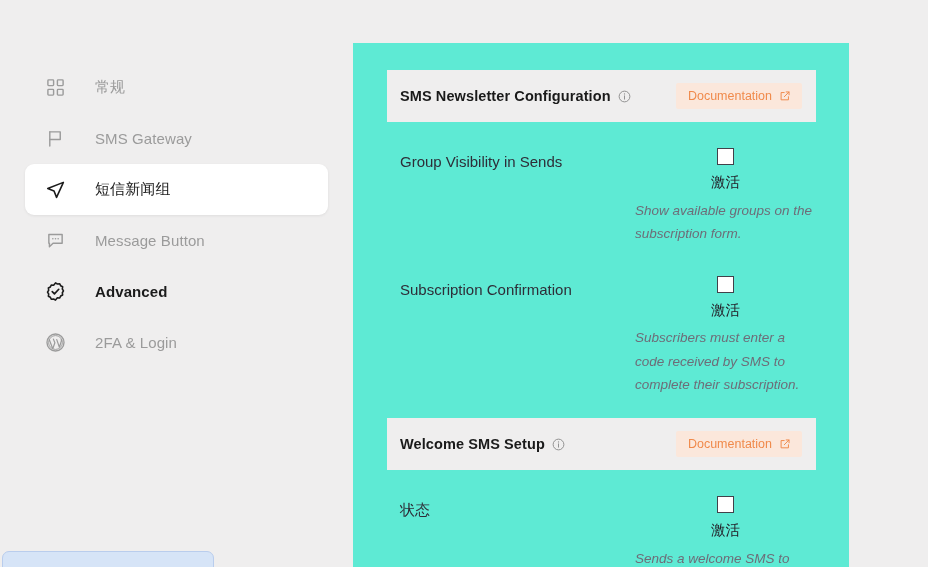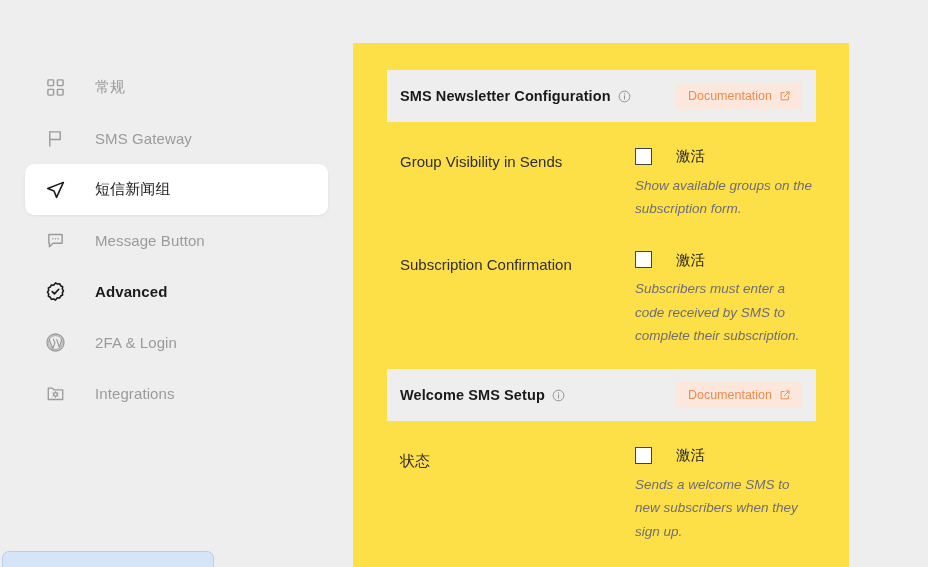--- a/index.html
+++ b/index.html
@@ -92,21 +92,21 @@
     border-radius: 7px 7px 0 0;
   }
 
   
   .panel {
     position: absolute;
     left: 353px;
     top: 43px;
     width: 496px;
     height: 524px;
-    background: #fde047;
+    background: #5eead4;
     overflow: hidden;
   }
 
   .right-gutter {
     position: absolute;
     left: 920px;
     top: 0;
     width: 8px;
     height: 567px;
     background: #efeeee;
@@ -171,21 +171,22 @@
     padding-top: 3px;
   }
   .field-control {
     flex: 1;
     min-width: 0;
   }
 
   .chk-line {
     display: flex;
     align-items: center;
-    gap: 24px;
+    gap: 10px;
+    flex-direction: column;
   }
   .chk-box {
     width: 17px;
     height: 17px;
     border: 1px solid #41414a;
     background: #fff;
     box-sizing: border-box;
     flex: 0 0 17px;
     cursor: pointer;
   }
@@ -288,30 +289,20 @@
       <span class="nav-icon">
         <svg width="21" height="21" viewBox="0 0 20 20" fill="none" stroke="currentColor" stroke-width="1.3">
           <circle cx="10" cy="10" r="8.1"></circle>
           <circle cx="10" cy="10" r="6.6" stroke-width="0.9"></circle>
           <path d="M4.1 7.3l3.3 8.6 2-5.6-1.4-3.5M11.2 7.3l2.5 7.2 1.9-5.9c.3-.9.2-1.3-.2-1.3" stroke-width="1.15" stroke-linejoin="round" stroke-linecap="round"></path>
         </svg>
       </span>
       <span class="nav-label">2FA &amp; Login</span>
     </div>
 
-    <div class="nav-item">
-      <span class="nav-icon">
-        <svg width="19" height="19" viewBox="0 0 20 20" fill="none" stroke="currentColor" stroke-width="1.4" stroke-linejoin="round">
-          <path d="M2.4 16.3V4.4h4.4l1.4 1.8h9.4v10.1z"></path>
-          <circle cx="10" cy="11" r="1.9"></circle>
-          <path d="M10 8v1M10 13v1M12.6 9.5l-.9.5M8.3 12l-.9.5M12.6 12.5l-.9-.5M8.3 10l-.9-.5" stroke-width="1.1" stroke-linecap="round"></path>
-        </svg>
-      </span>
-      <span class="nav-label">Integrations</span>
-    </div>
 
     <div class="bottom-strip"></div>
   </nav>
 
   <main class="panel">
 
     <div class="section-header first">
       <div class="section-title-wrap">
         <span class="section-title">SMS Newsletter Configuration</span>
         <span class="info-icon">

